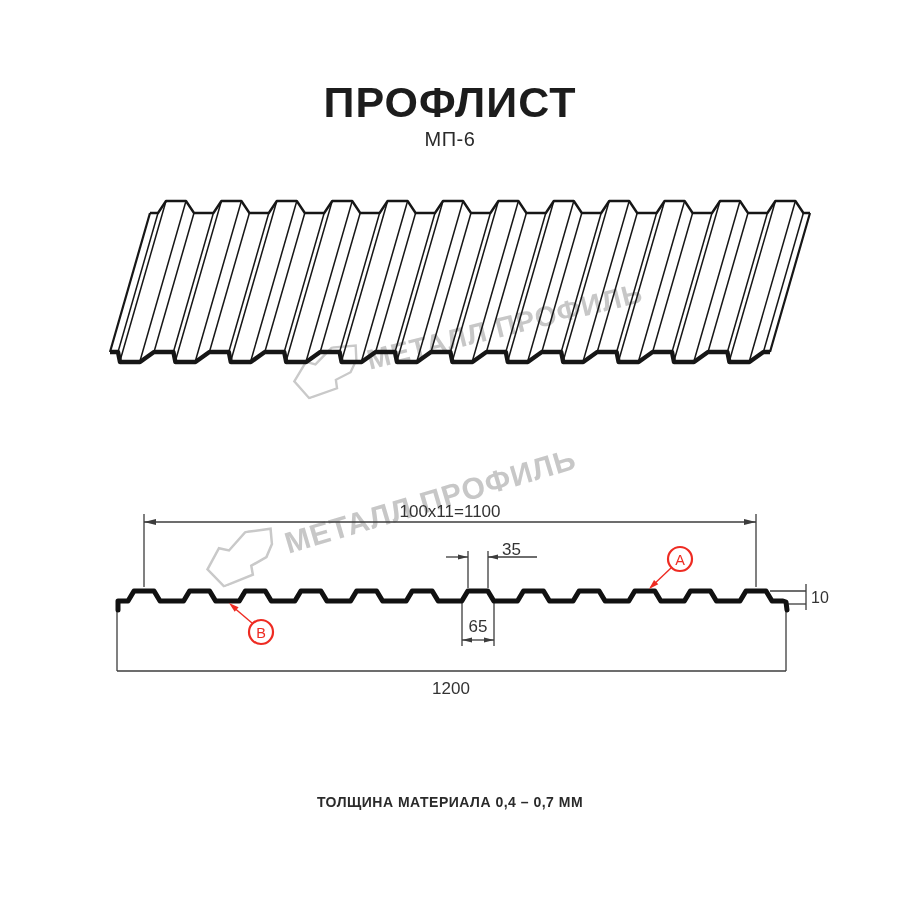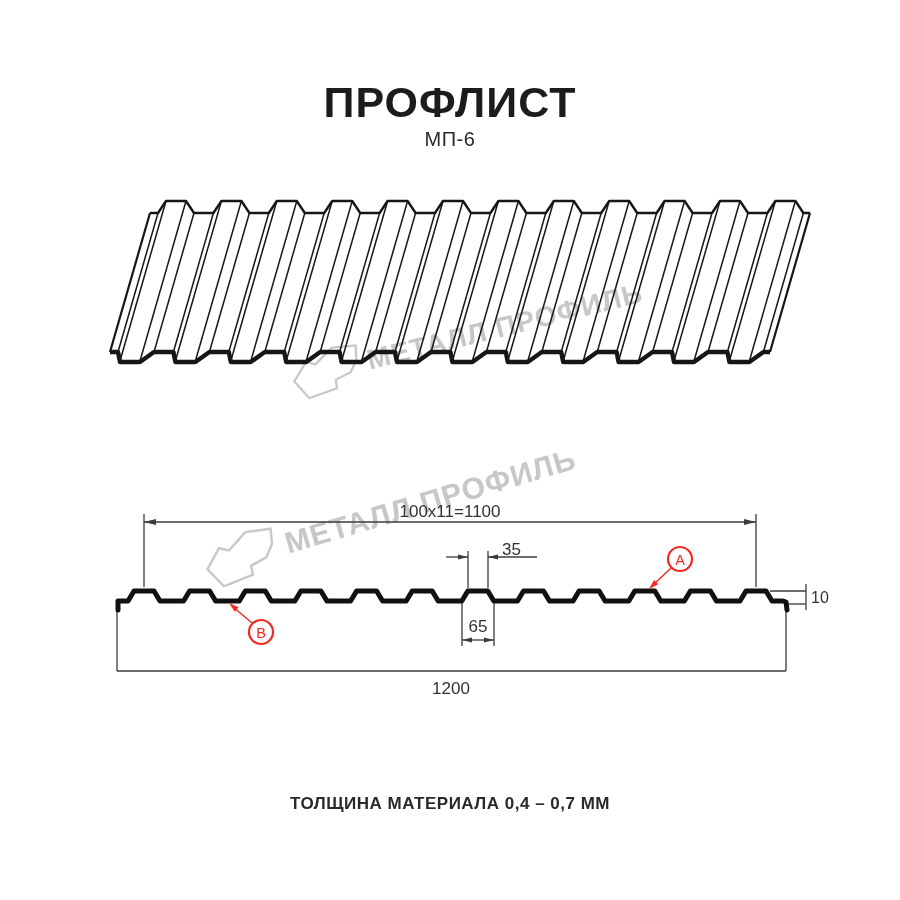--- a/index.html
+++ b/index.html
@@ -10,21 +10,21 @@
   .page-title{
     position:absolute;left:0;top:78px;width:900px;text-align:center;
     font-size:43px;font-weight:700;letter-spacing:1px;color:#1c1c1c;
   }
   .page-model{
     position:absolute;left:0;top:128px;width:900px;text-align:center;
     font-size:20px;font-weight:500;letter-spacing:0.5px;color:#2a2a2a;
   }
   .caption{
     position:absolute;left:0;top:794px;width:900px;text-align:center;
-    font-size:17px;font-weight:600;letter-spacing:0.5px;color:#2a2a2a;
+    font-size:14px;font-weight:600;letter-spacing:0.5px;color:#2a2a2a;
   }
   .watermark{
     position:absolute;display:flex;align-items:center;z-index:1;
     transform-origin:0 50%;pointer-events:none;white-space:nowrap;
   }
   .watermark .wm-text{
     font-weight:700;color:#c7c7c7;letter-spacing:1px;
   }
   .wm-1{left:292px;top:345px;height:70px;transform:rotate(-14deg);}
   .wm-1 .wm-text{font-size:28px;margin-left:6px;}

